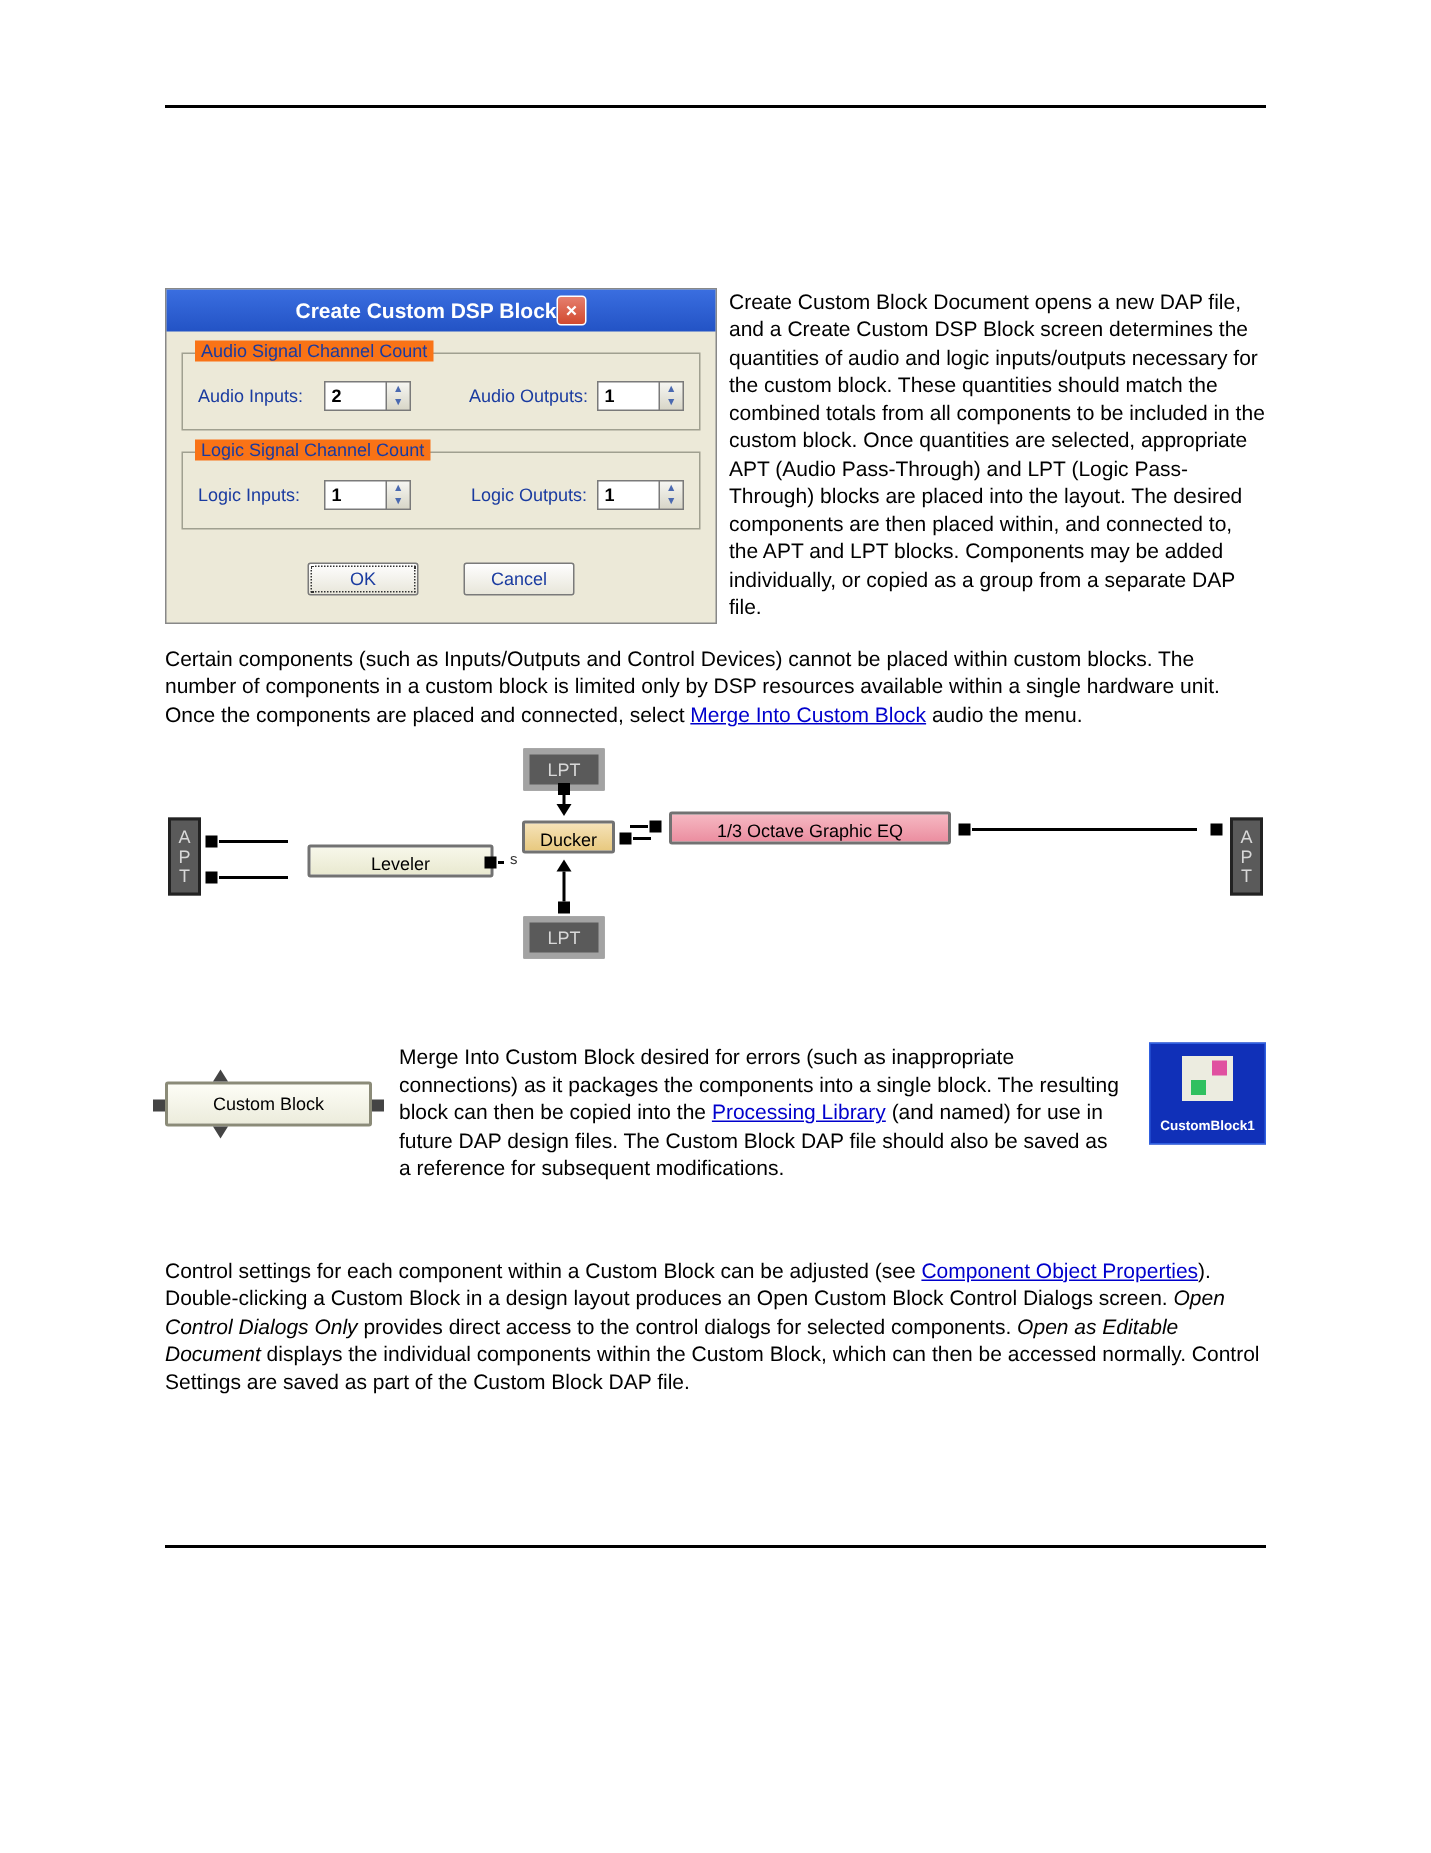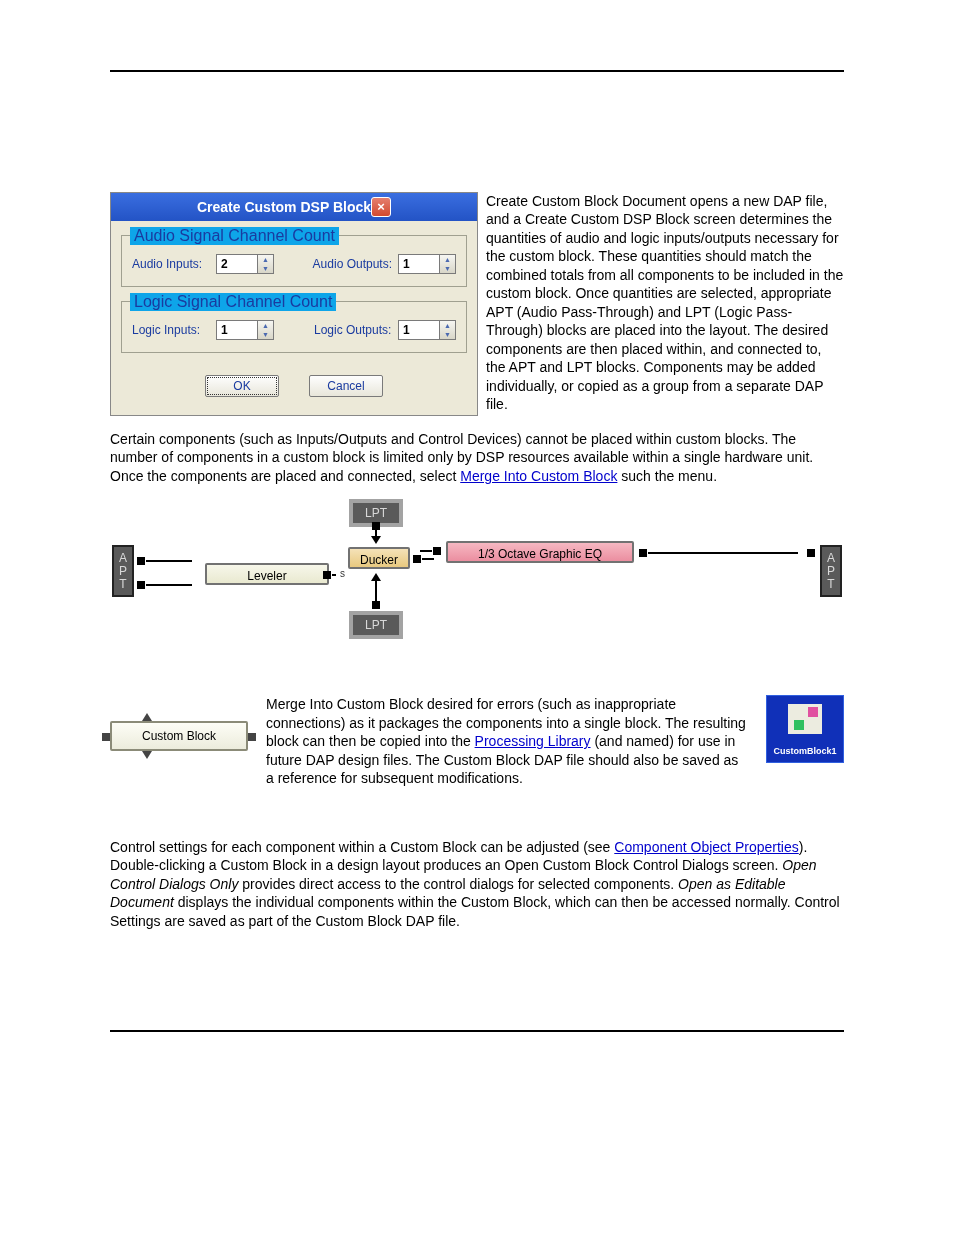--- a/index.html
+++ b/index.html
@@ -56,24 +56,24 @@
   }
   .groupbox {
     border: 1px solid #a0a090;
     margin: 14px 10px 8px 10px;
     padding: 18px 10px 12px 10px;
     position: relative;
   }
   .groupbox .legend {
     position: absolute;
     top: -9px; left: 8px;
-    background: #0ea5e9;
+    background: #f97316;
     padding: 0 4px;
     color: #1a3ba0;
-    font-size: 16px;
+    font-size: 12px;
   }
   .field-row {
     display: flex;
     align-items: center;
     gap: 6px;
     font-size: 12px;
     color: #1a3ba0;
     justify-content: center;
   }
   .field-row label { min-width: 78px; }
@@ -265,21 +265,21 @@
     </div>
     <div class="dlg-buttons">
       <button class="wbtn ok">OK</button>
       <button class="wbtn">Cancel</button>
     </div>
   </div>
   <div class="para right-para">Create Custom Block Document opens a new DAP file, and a Create Custom DSP Block screen determines the quantities of audio and logic inputs/outputs necessary for the custom block. These quantities should match the combined totals from all components to be included in the custom block. Once quantities are selected, appropriate APT (Audio Pass-Through) and LPT (Logic Pass-Through) blocks are placed into the layout. The desired components are then placed within, and connected to, the APT and LPT blocks. Components may be added individually, or copied as a group from a separate DAP file.</div>
 </div>
 
 <p class="para">
-  <span>Certain components (such as Inputs/Outputs and Control Devices) cannot be placed within custom blocks. The number of components in a custom block is limited only by DSP resources available within a single hardware unit. Once the components are placed and connected, select </span><span class="link">Merge Into Custom Block</span><span> such the menu.</span>
+  <span>Certain components (such as Inputs/Outputs and Control Devices) cannot be placed within custom blocks. The number of components in a custom block is limited only by DSP resources available within a single hardware unit. Once the components are placed and connected, select </span><span class="link">Merge Into Custom Block</span><span> audio the menu.</span>
 </p>
 
 <div class="diagram">
   <div class="apt left">
         <span>A</span>
         <span>P</span>
         <span>T</span>
       </div>
   <div class="apt right">
         <span>A</span>

